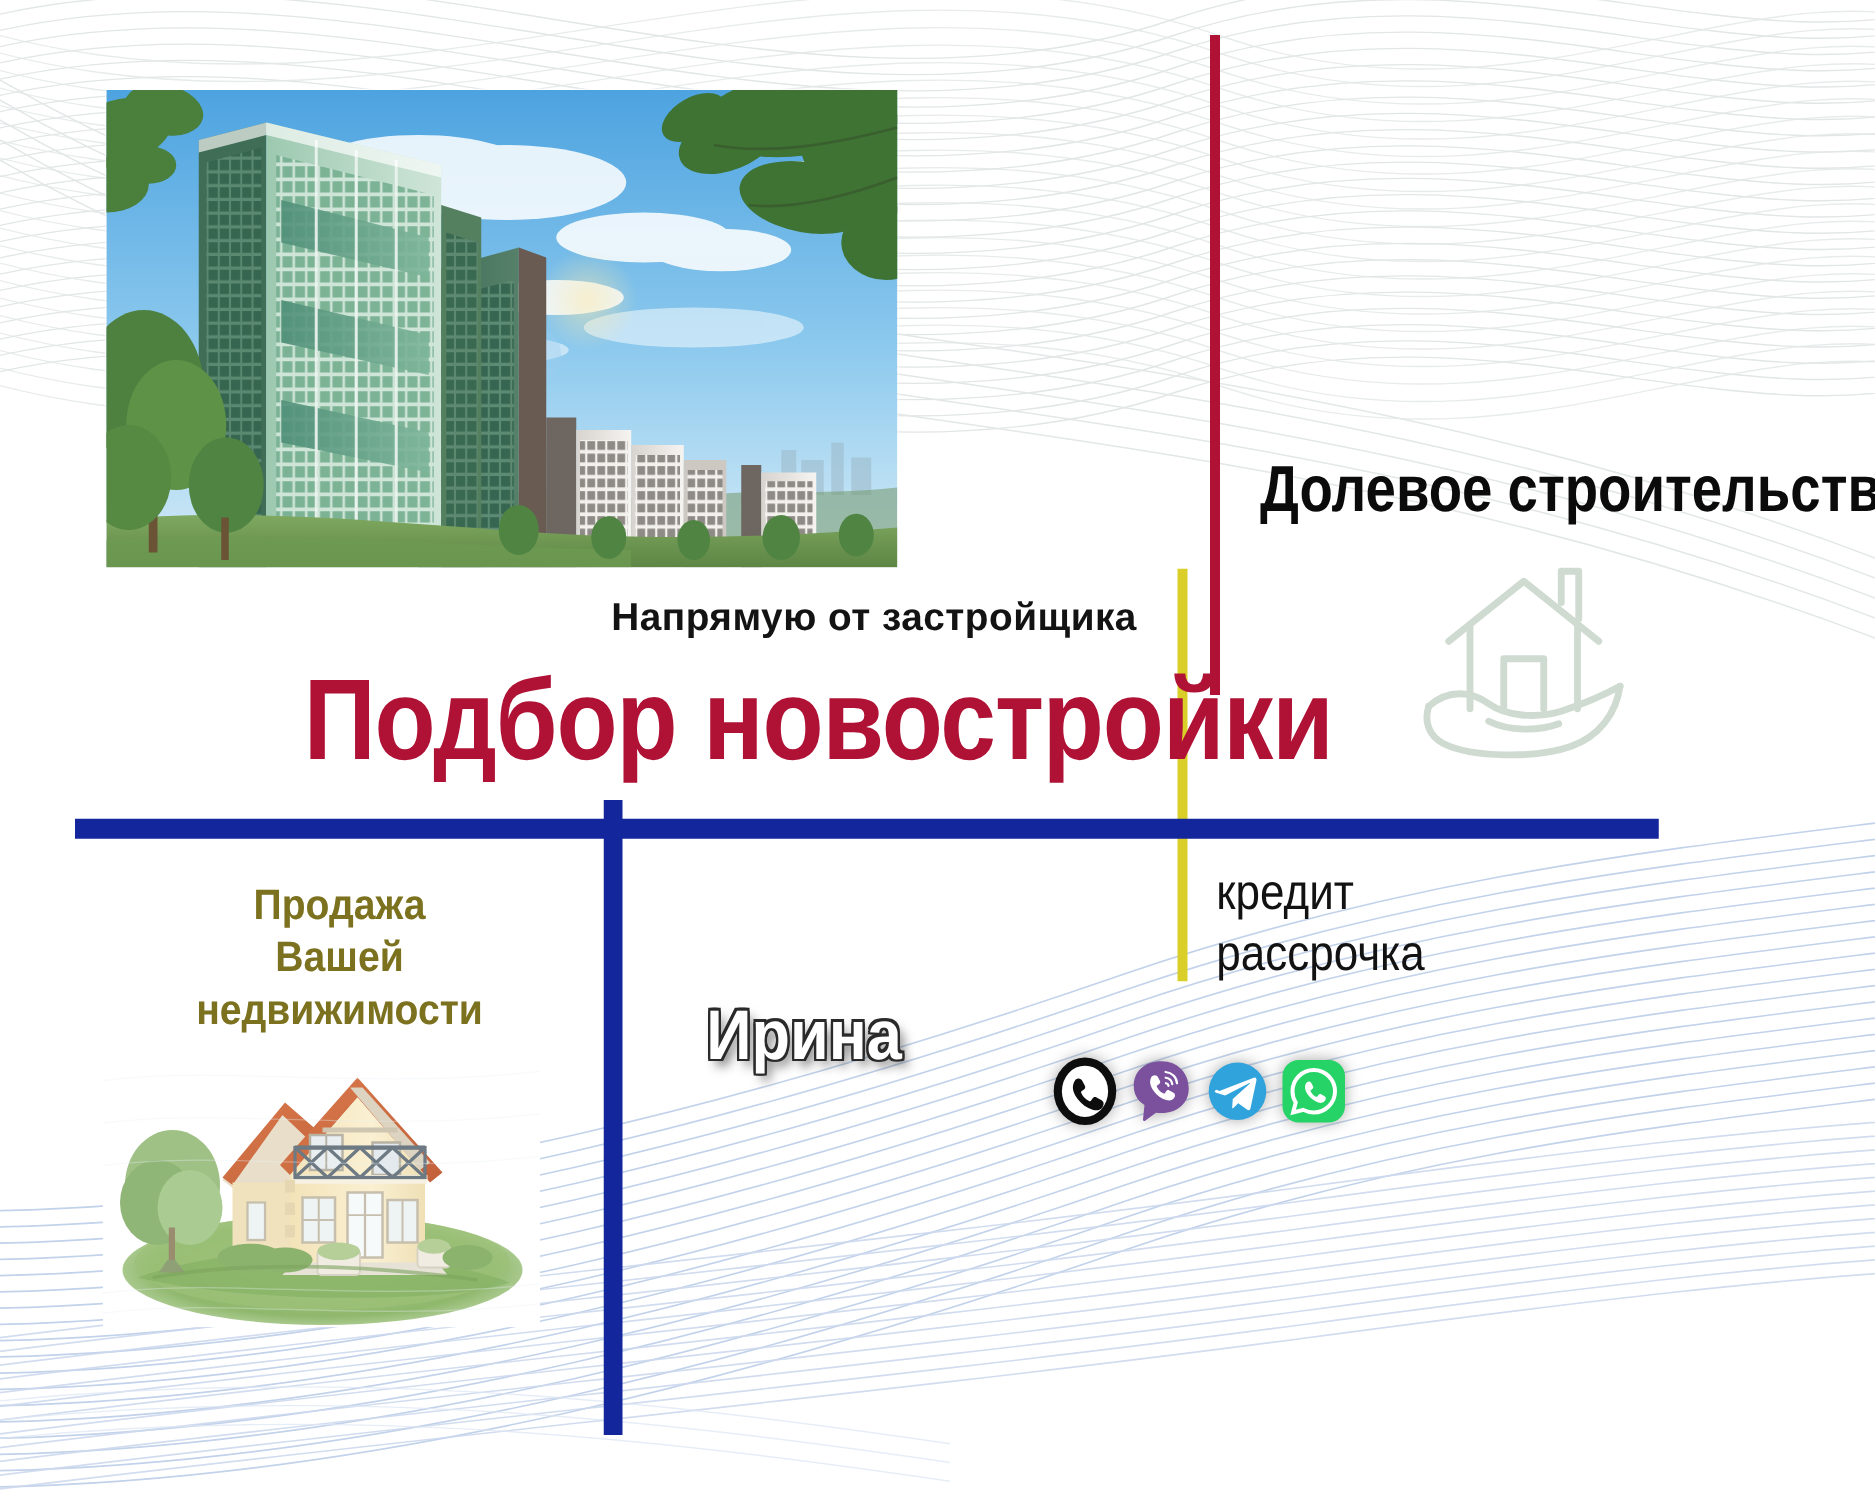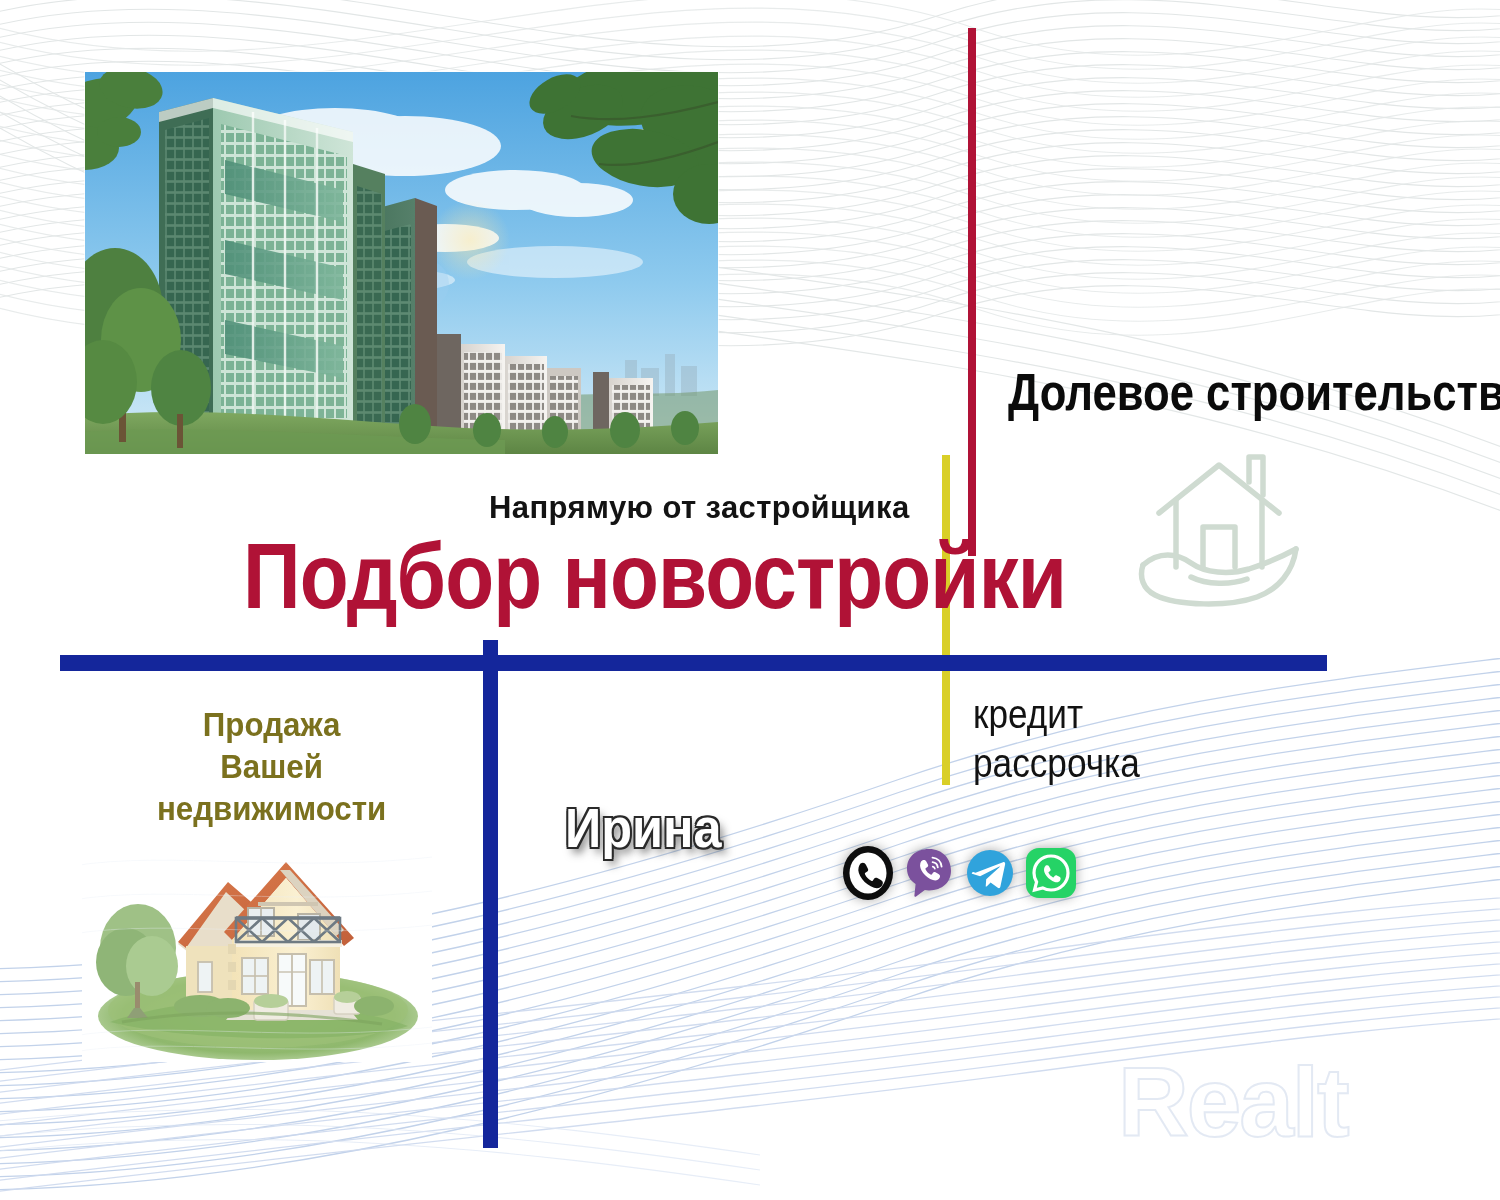--- a/index.html
+++ b/index.html
@@ -82,21 +82,21 @@
   #icon-house-hand {
     position: absolute;
     left: 1133px; top: 445px;
     width: 172px; height: 165px;
   }
   #icon-house-hand svg { display:block; width:100%; height:100%; }
 
   
   #kicker-direct {
     position: absolute;
-    left: 489px; top: 490px;
+    left: 489px; top: 476px;
     font-size: 31px;
     font-weight: bold;
     color: #131313;
     letter-spacing: .4px;
     white-space: nowrap;
   }
   #headline-main {
     position: absolute;
     left: 243px; top: 524px;
     font-size: 92px;
@@ -294,21 +294,20 @@
       </g>
 
       <g opacity=".7">
         <path d="M-40,1155 C 260,1120 520,1150 760,1185" fill="none" stroke="#dde6f4" stroke-width="1.1"></path>
         <path d="M-40,1140 C 260,1105 520,1135 760,1170" fill="none" stroke="#dde6f4" stroke-width="1.1"></path>
         <path d="M-40,1125 C 260,1090 520,1120 760,1155" fill="none" stroke="#dde6f4" stroke-width="1.1"></path>
       </g>
     </svg>
   </div>
 
-  <div id="watermark">Realt</div>
 
   <div id="photo-newbuild">
     <svg viewBox="0 0 633 382" preserveAspectRatio="none">
       <defs>
         <linearGradient id="sky" x1="0" y1="0" x2="0" y2="1">
           <stop offset="0%" stop-color="#4da3e0"></stop>
           <stop offset="55%" stop-color="#8ecaee"></stop>
           <stop offset="100%" stop-color="#d6ecf7"></stop>
         </linearGradient>
         <linearGradient id="facadeDark" x1="0" y1="0" x2="1" y2="0">

